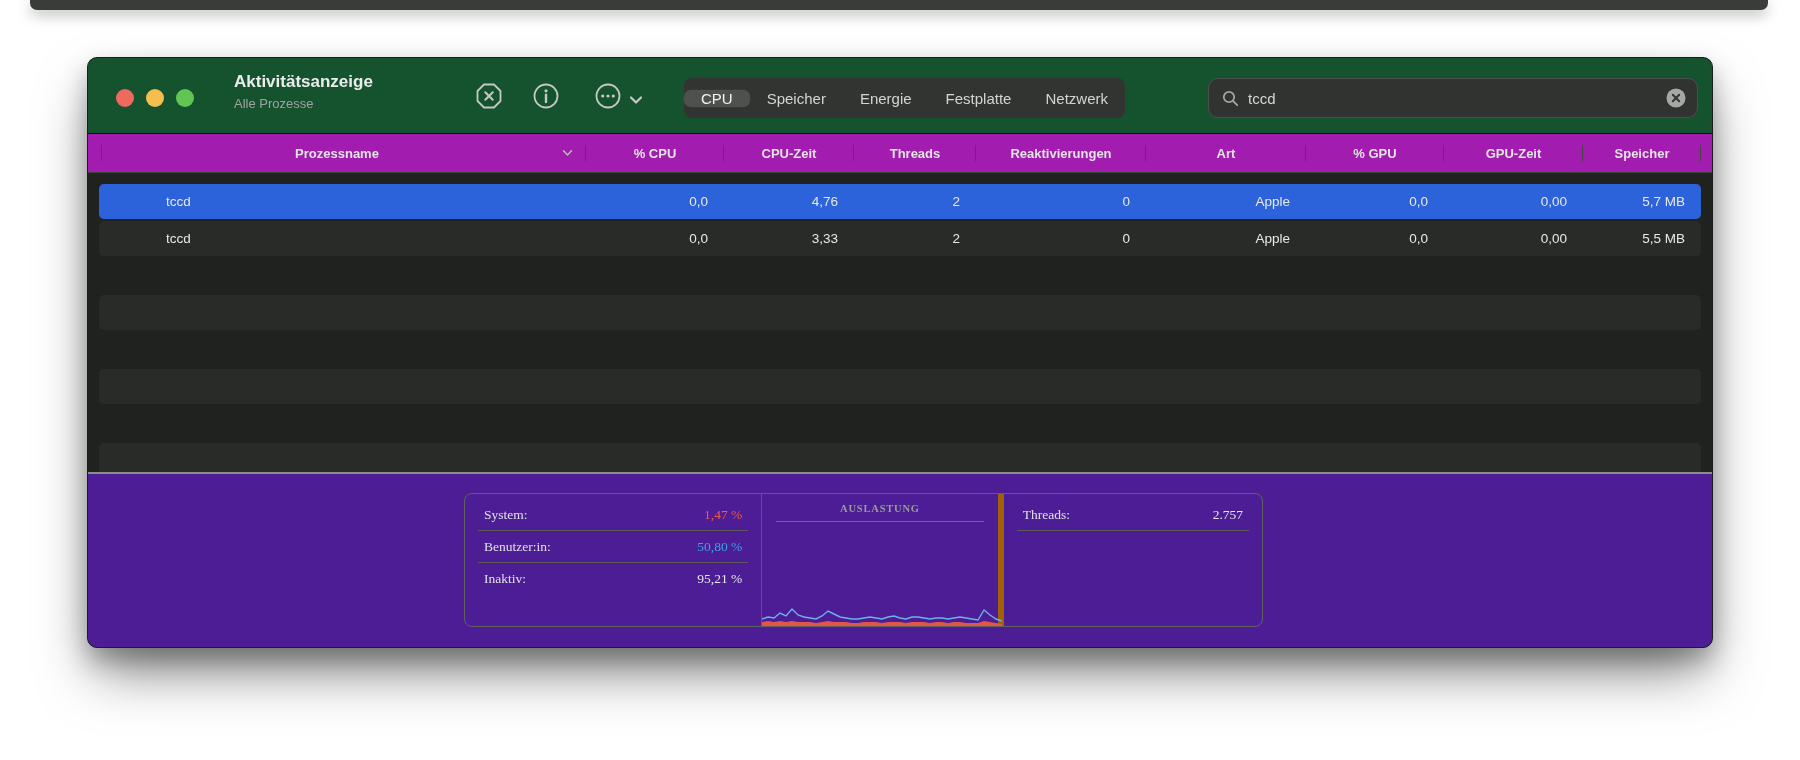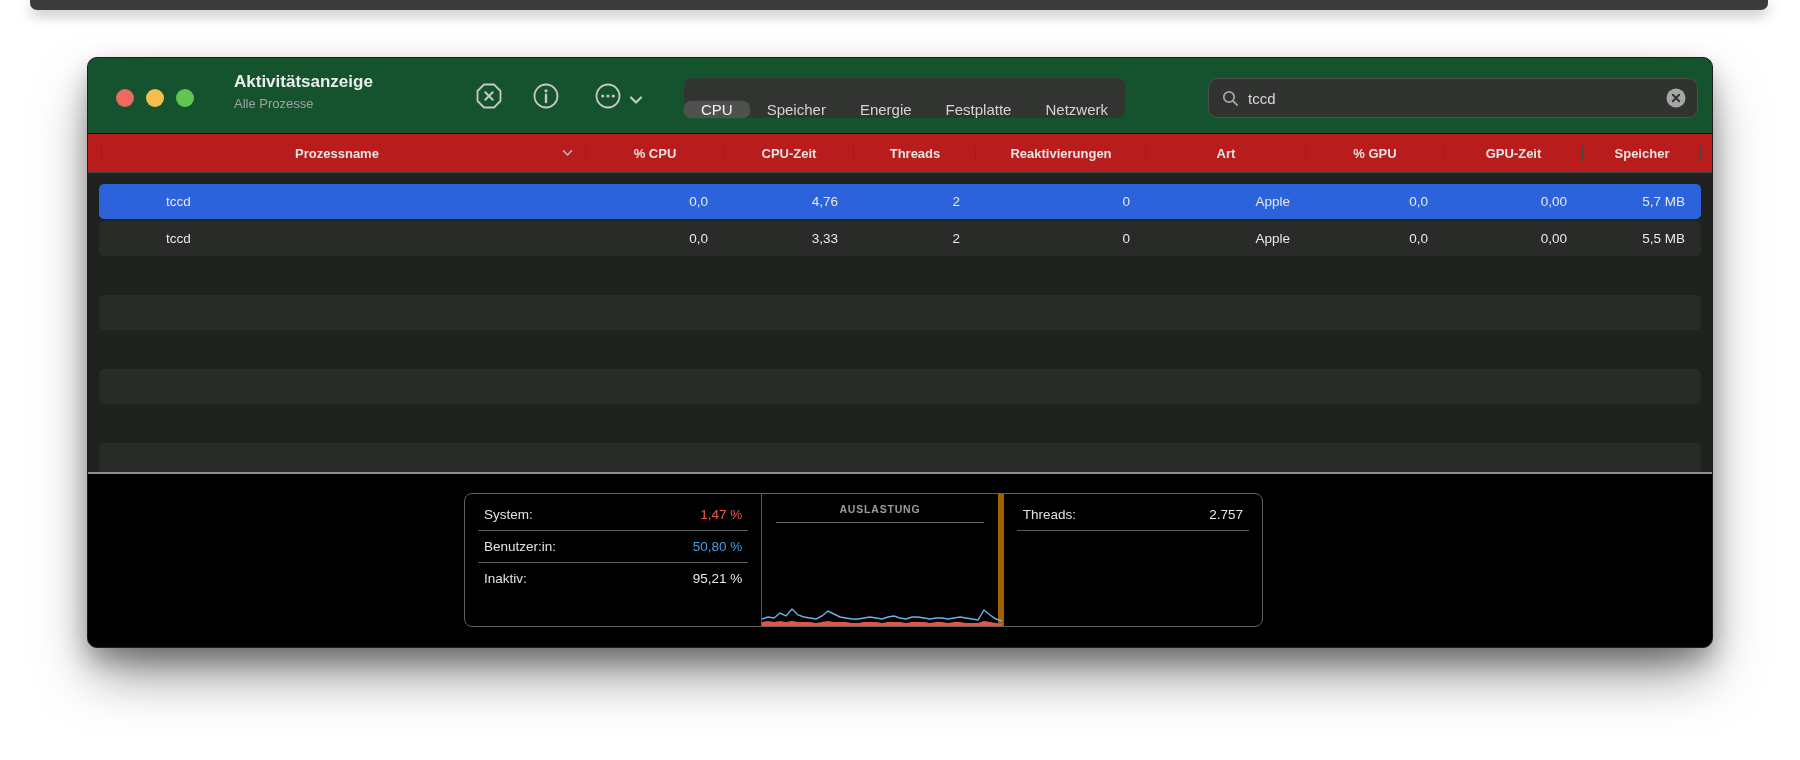--- a/index.html
+++ b/index.html
@@ -31,21 +31,21 @@
   .win-subtitle{font-size:13px;color:#a2a2a2;line-height:17px;margin-top:3px;}
   .tool-btn{position:absolute;top:23px;width:30px;height:30px;background:none;border:none;padding:0;cursor:default;}
   .tool-btn svg{display:block;}
   .btn-quit{left:386px;}
   .btn-info{left:443px;}
   .btn-more{left:505px;}
   .more-chevron{position:absolute;left:541px;top:33px;}
   
   .tabgroup{
     position:absolute;left:596px;top:20px;height:40px;border-radius:8px;
-    background:#323432;display:flex;align-items:flex-end;
+    background:#323432;display:flex;align-items:center;
   }
   .tab{
     position:relative;display:flex;align-items:center;padding:0 17px;
     font-size:15px;color:#d4d4d4;border-radius:7px;white-space:nowrap;
   }
   .tab.selected{background:#4f514f;color:#f2f2f2;box-shadow:0 0 0 0.5px rgba(255,255,255,0.06);}
   .tab:not(.selected):not(:first-child)::before{
     content:"";position:absolute;left:0;top:9px;bottom:9px;width:1px;background:#4a4c4a;
   }
   .tab.selected + .tab::before{display:none;}
@@ -53,41 +53,41 @@
   .searchfield{
     position:absolute;left:1120px;top:20px;width:490px;height:40px;box-sizing:border-box;
     background:#313331;border:1px solid #4d4f4d;border-radius:10px;
     display:flex;align-items:center;padding:0 10px 0 13px;
   }
   .search-glyph{flex:0 0 auto;margin-right:9px;display:flex;}
   .search-text{flex:1 1 auto;font-size:15px;color:#d6d6d6;}
   .clear-btn{flex:0 0 auto;width:22px;height:22px;border:none;padding:0;background:none;cursor:default;}
   
   .thead{
-    position:absolute;left:0;top:75px;width:100%;height:40px;background:#b91c1c;
+    position:absolute;left:0;top:75px;width:100%;height:40px;background:#a21caf;
     border-top:1px solid #0e0f0e;border-bottom:1px solid #3e403e;box-sizing:border-box;
     display:grid;
   }
   .hcell{position:relative;display:flex;align-items:center;justify-content:center;
     font-size:13px;font-weight:600;color:#e4e4e4;}
   .hcell .divider{position:absolute;right:0;top:11px;bottom:11px;width:1px;background:#434543;}
   .hcell .left-mini{position:absolute;left:13px;top:11px;bottom:11px;width:1px;background:#434543;}
   .hcell .sortchev{position:absolute;right:13px;top:50%;margin-top:-4px;display:flex;}
   
   .tbody{position:absolute;left:0;top:116px;width:100%;height:299px;overflow:hidden;padding-top:9px;box-sizing:content-box;}
   .trow{position:relative;height:37px;display:grid;align-items:center;}
   .trow .rowbg{position:absolute;left:11px;right:11px;top:1px;bottom:1px;border-radius:5px;z-index:0;}
   .trow.stripe .rowbg{background:#292b29;}
   .trow.selected .rowbg{background:#2d63da;}
   .tcell{position:relative;z-index:1;font-size:13.5px;color:#e8e8e8;white-space:nowrap;}
   .tcell.num{text-align:right;padding-right:16px;}
   .tcell.name{padding-left:78px;}
   
   .hsep{position:absolute;left:0;top:414px;width:100%;height:2px;background:#8d8f8d;}
-  .stats{position:absolute;left:0;top:416px;width:100%;height:175px;background:#000000;}
+  .stats{position:absolute;left:0;top:416px;width:100%;height:175px;background:#4c1d95;font-family:Liberation Serif, serif;}
   .panel{
     position:absolute;left:376px;top:19px;width:799px;height:134px;box-sizing:border-box;
     border:1.5px solid #5f615f;border-radius:8px;display:flex;
   }
   .psec{position:relative;box-sizing:border-box;}
   .psec.left{width:298px;border-right:1px solid #5a5c5a;padding-top:5px;}
   .psec.mid{width:242px;border-right:6px solid #a16207;}
   .psec.right{width:259px;padding-top:5px;}
   .stat-row{height:31px;margin:0 13px;padding:0 6px;display:flex;align-items:center;
     justify-content:space-between;border-bottom:1px solid #5a5c5a;font-size:13.5px;}

